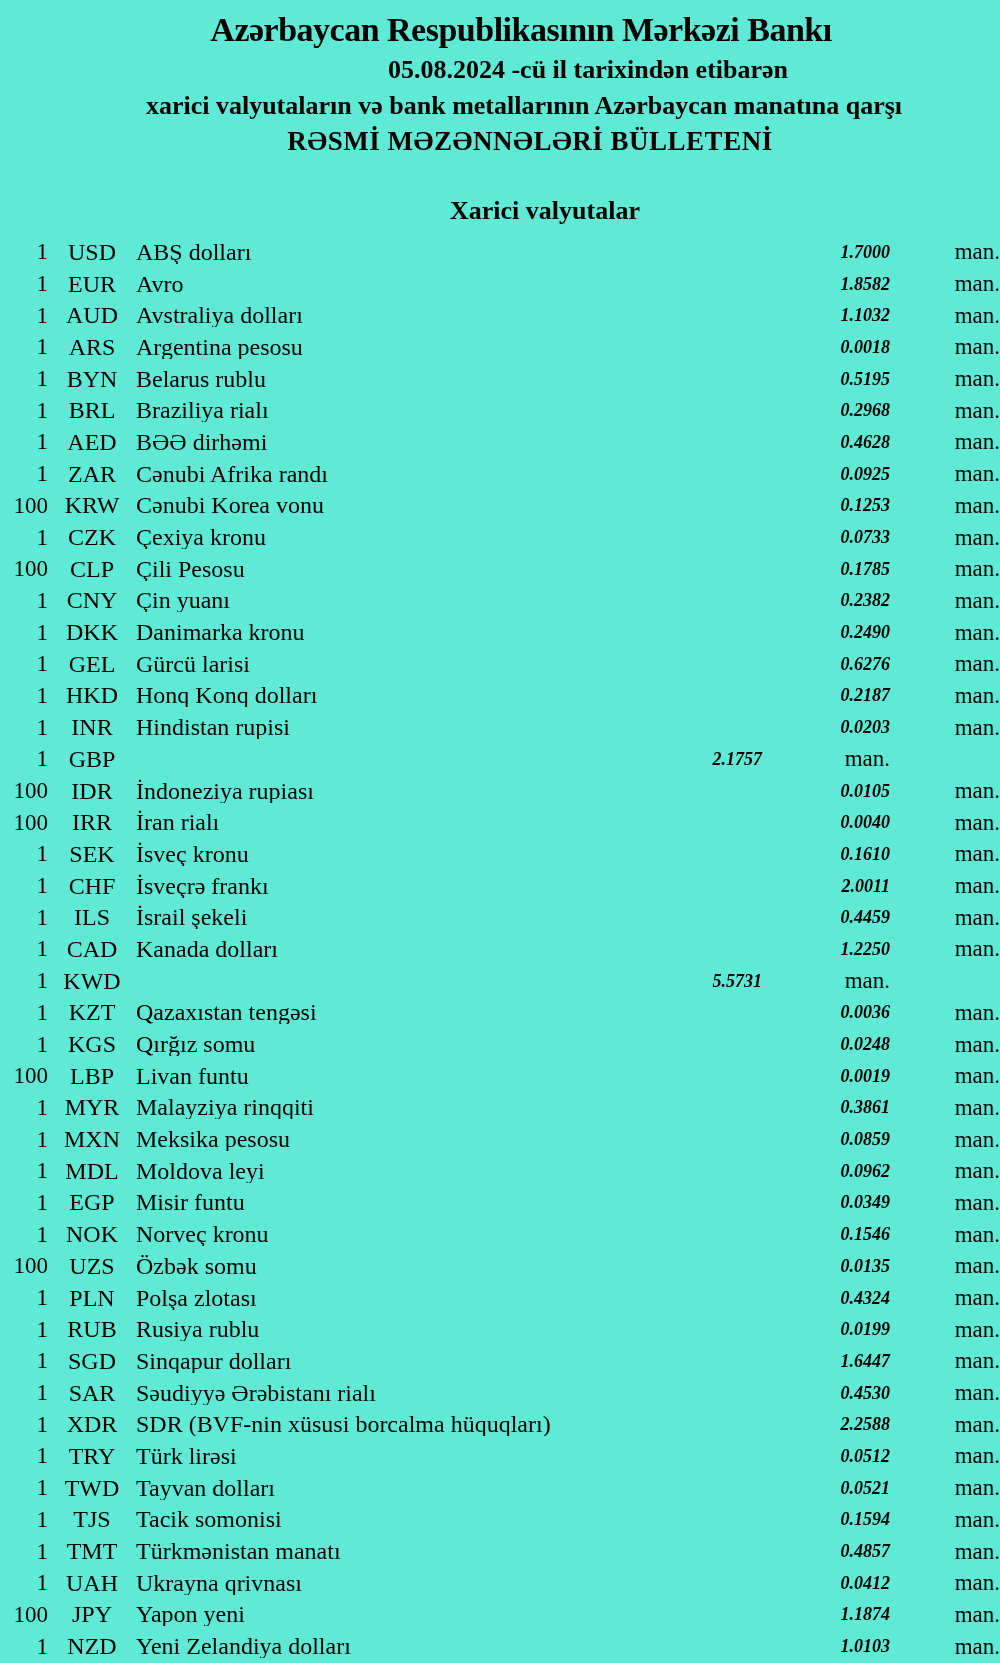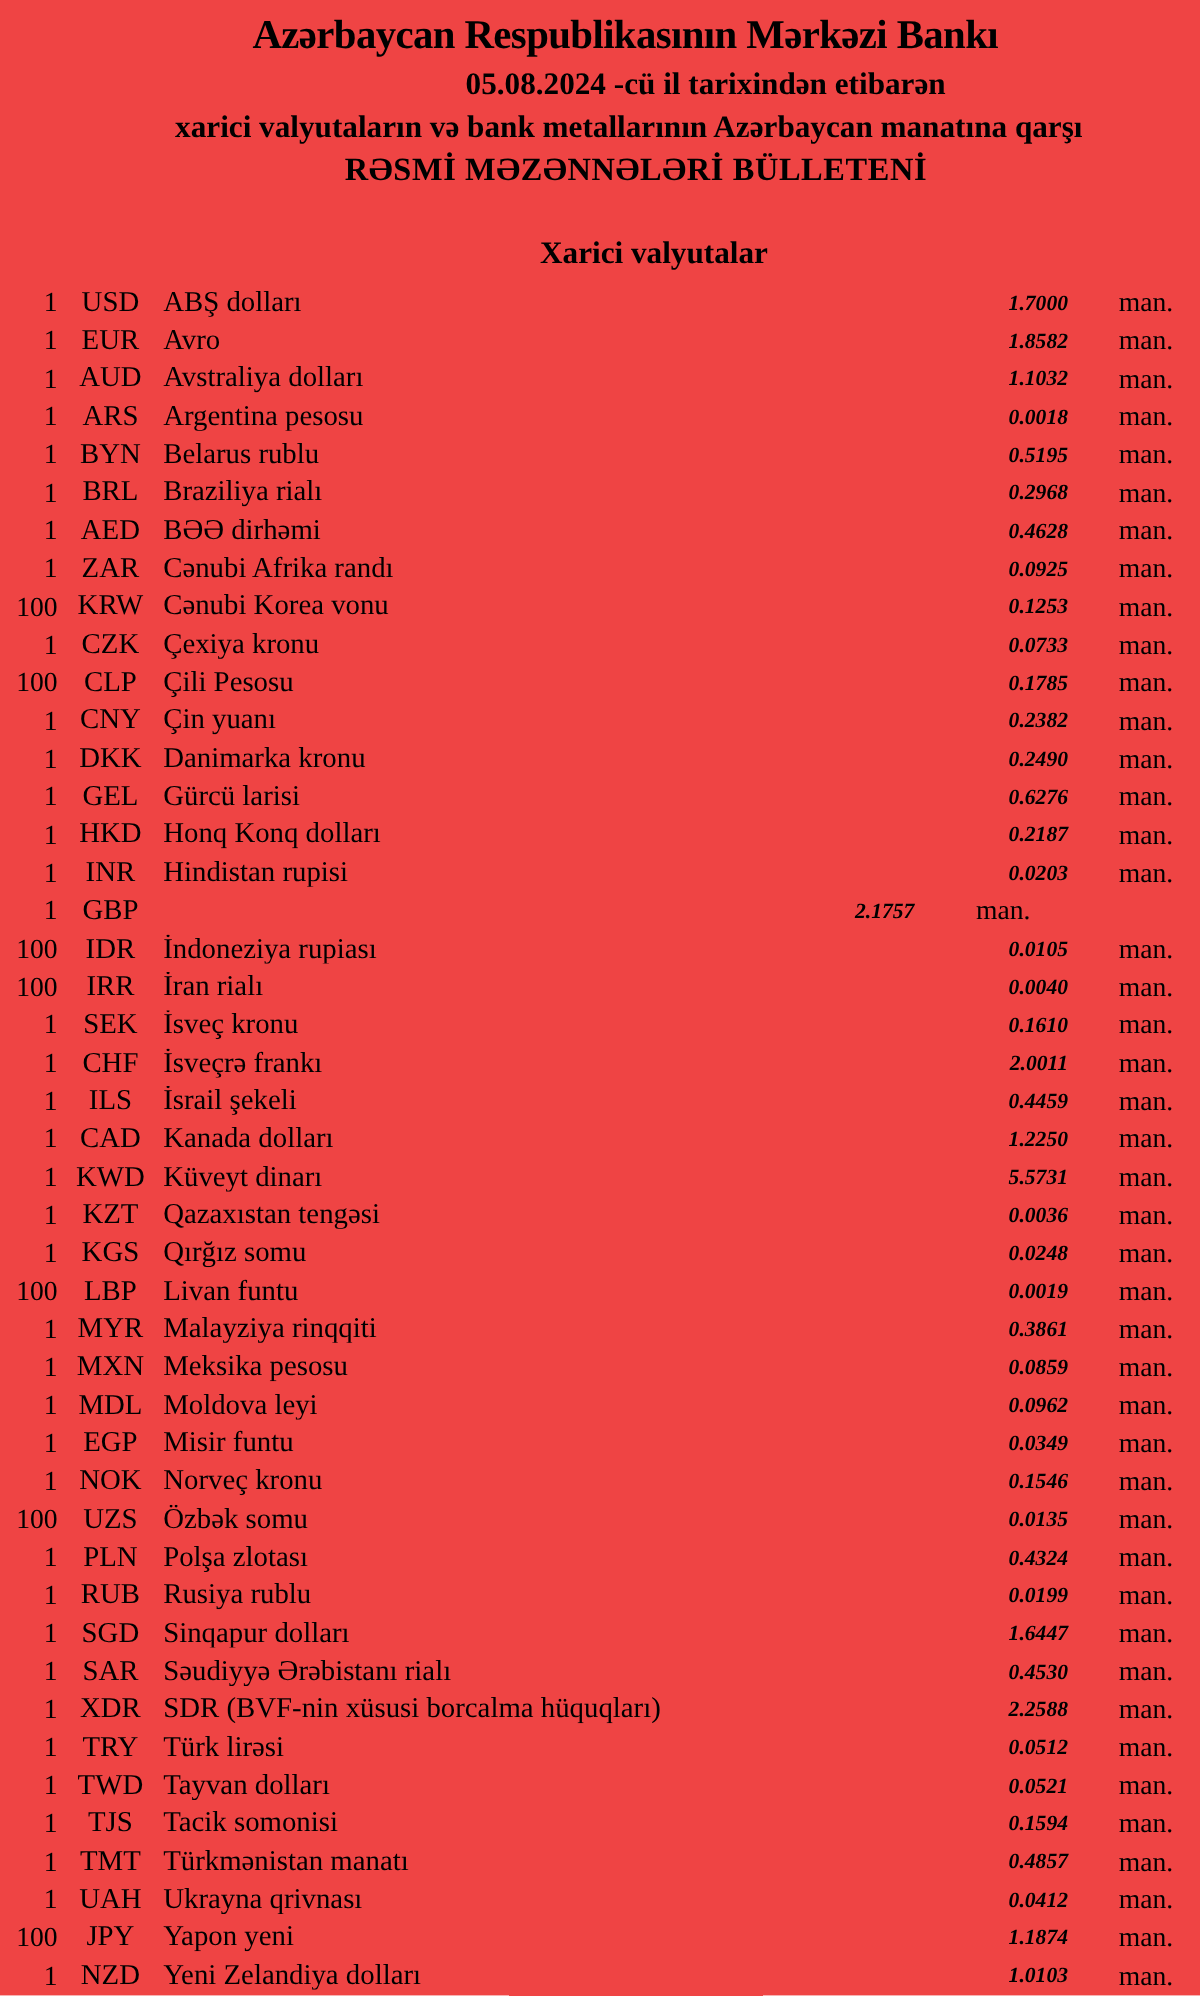--- a/index.html
+++ b/index.html
@@ -11,21 +11,21 @@
     width: 1000px;
     height: 1663px;
     position: relative;
     font-family: "Liberation Serif", "DejaVu Serif", serif;
     color: #000000;
     overflow: hidden;
   }
   .page {
     position: absolute;
     inset: 0;
-    background: #ef4444;
+    background: #5eead4;
   }
   .hline {
     position: absolute;
     left: 0;
     width: 100%;
     text-align: center;
     font-weight: bold;
     white-space: nowrap;
   }
   .bank-title {
@@ -85,21 +85,21 @@
     overflow: hidden;
   }
   .cell-rate {
     text-align: right;
     font-size: 18px;
     font-weight: bold;
     font-style: italic;
     line-height: 1;
   }
   .cell-unit {
-    text-align: center;
+    text-align: right;
     padding-left: 20px;
     font-size: 23px;
     line-height: 1;
   }
 </style>
 </head>
 <body>
 
 <div class="page">
 
@@ -270,21 +270,20 @@
       <div class="rate-row">
     <div class="cell-qty">1</div>
     <div class="cell-code">CAD</div>
     <div class="cell-name">Kanada dolları</div>
     <div class="cell-rate">1.2250</div>
     <div class="cell-unit">man.</div>
   </div>
       <div class="rate-row">
     <div class="cell-qty">1</div>
     <div class="cell-code">KWD</div>
-    <div class="cell-name">Küveyt dinarı</div>
     <div class="cell-rate">5.5731</div>
     <div class="cell-unit">man.</div>
   </div>
       <div class="rate-row">
     <div class="cell-qty">1</div>
     <div class="cell-code">KZT</div>
     <div class="cell-name">Qazaxıstan tengəsi</div>
     <div class="cell-rate">0.0036</div>
     <div class="cell-unit">man.</div>
   </div>

